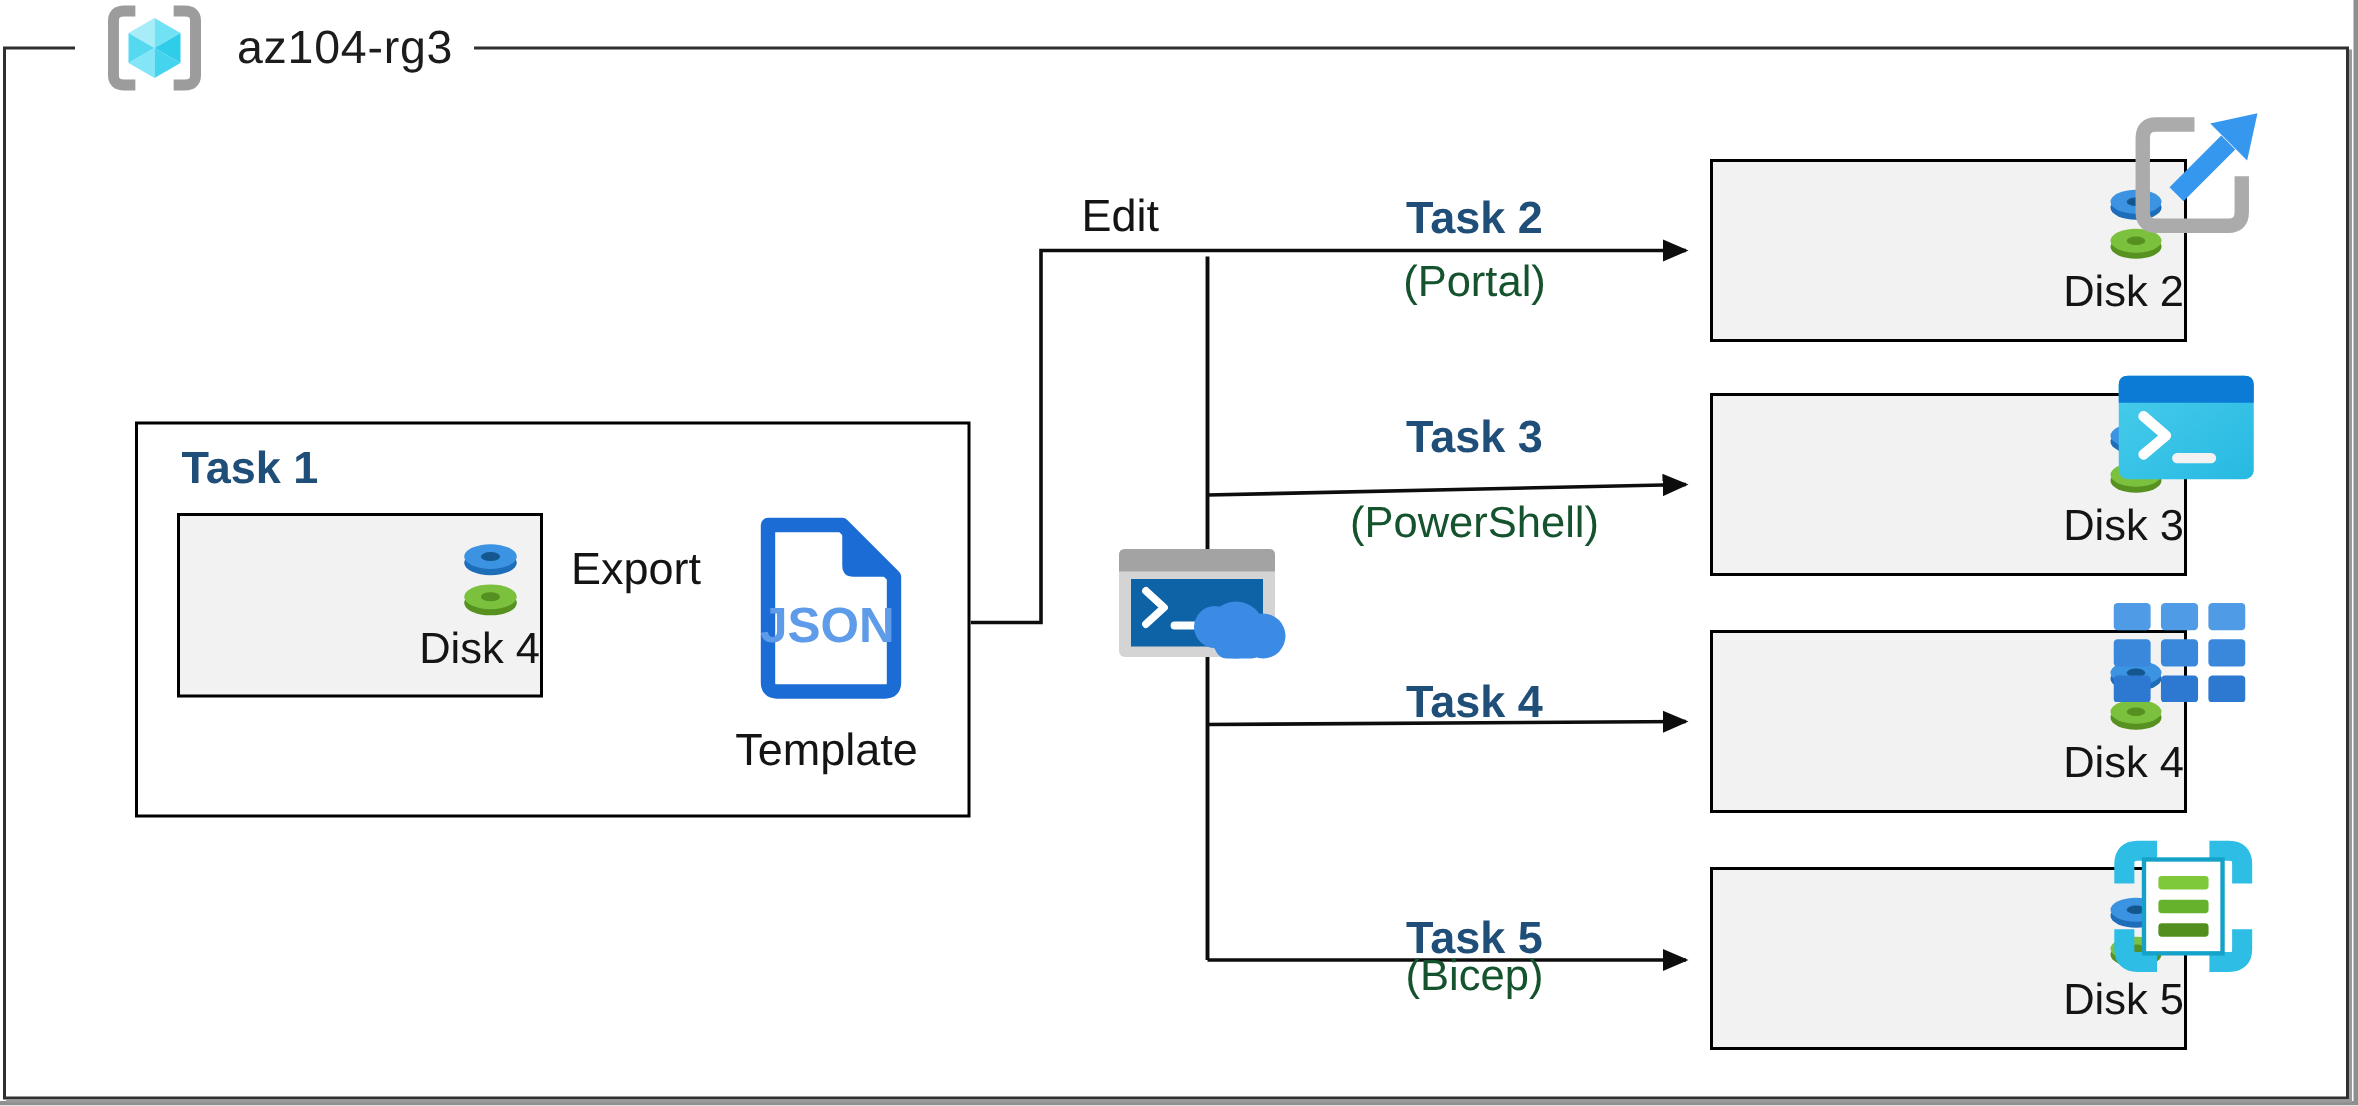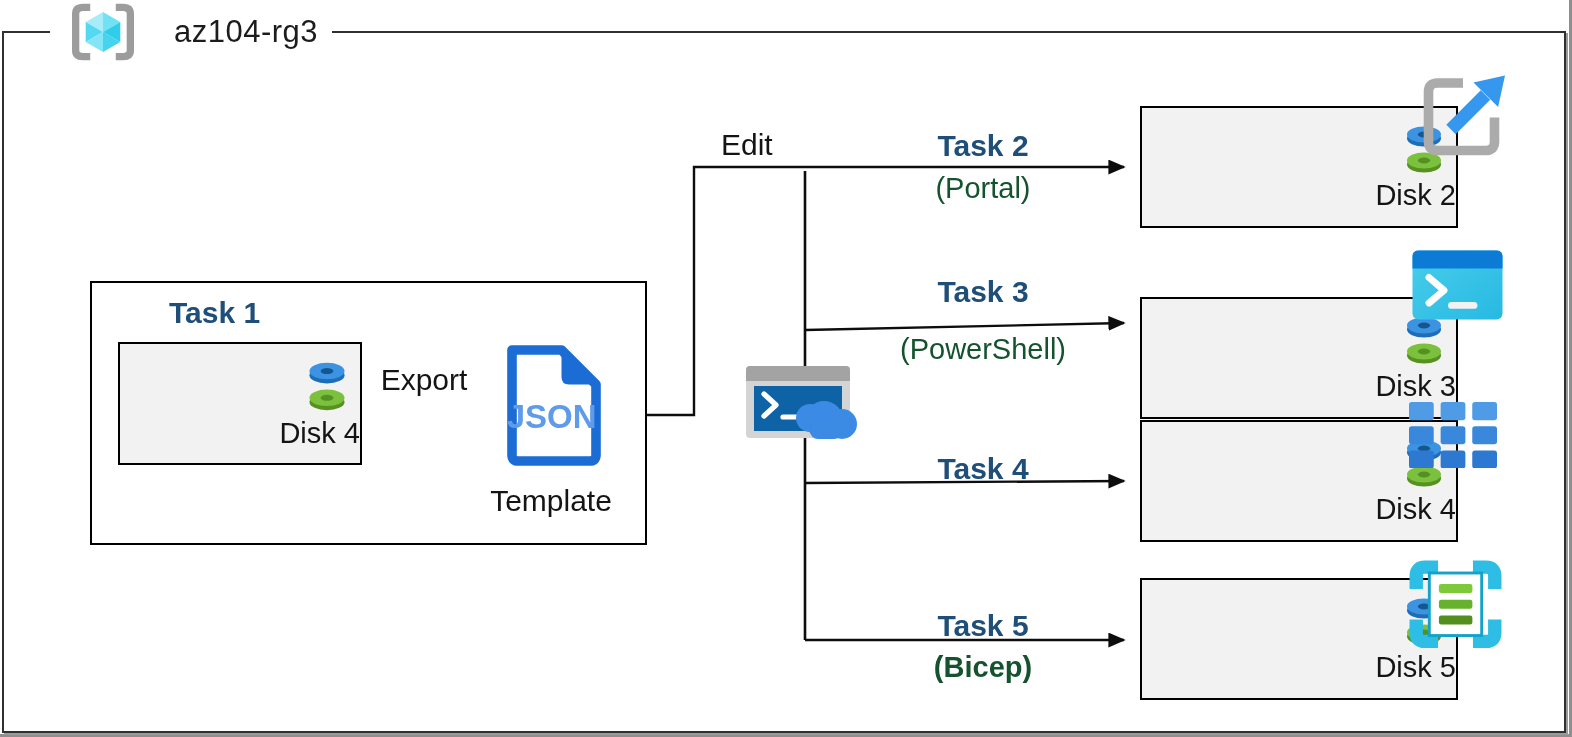--- a/index.html
+++ b/index.html
@@ -15,33 +15,33 @@
   }
   .abs{position:absolute;}
   #rg-frame{
     left:2px;top:31px;width:1560px;height:698px;
     border:2.5px solid #303030;
     box-shadow:2px 2px 0 #9a9a9a;
     background:transparent;
   }
   #rg-header{
     left:50px;top:0px;height:64px;background:#fff;
-    display:flex;align-items:center;gap:32px;padding:0 14px;z-index:5;
+    display:flex;align-items:center;gap:16px;padding:0 14px;z-index:5;
   }
   #rg-name{font-size:31px;color:#1c1c1c;letter-spacing:0.5px;}
   #lines{left:0;top:0;width:1572px;height:737px;z-index:1;}
   .white-box{
     background:#fff;border:2px solid #000;z-index:2;
   }
   .gray-box{
     background:var(--boxfill);border:2px solid #000;z-index:2;
     display:flex;flex-direction:column;align-items:flex-end;justify-content:center;
   }
   .disk-label{font-size:29px;color:#141414;margin-top:3px;}
-  .task-title{font-size:30px;font-weight:700;color:var(--navy);margin-left:48px;}
+  .task-title{font-size:30px;font-weight:700;color:var(--navy);}
   .task-label{font-size:30px;font-weight:700;color:var(--navy);text-align:center;width:220px;z-index:2;}
   .method-label{font-size:29px;color:#14532d;text-align:center;width:260px;z-index:2;}
   .flow-label{font-size:30px;color:#141414;z-index:2;}
   .icon{z-index:3;}
 </style>
 </head>
 <body>
 
 <div id="page">
 
@@ -132,21 +132,21 @@
     <div class="disk-label">Disk 2</div>
   </div>
   <svg class="abs icon" style="left:1415px;top:68px;" width="96" height="93" viewBox="0 0 32 31">
     <path d="M16,5 H7.5 Q4.5,5 4.5,8 V24.5 Q4.5,27.5 7.5,27.5 H23.5 Q26.5,27.5 26.5,24.5 V16.5" fill="none" stroke="#ABABAB" stroke-width="3.2"></path>
     <line x1="12" y1="20.5" x2="23.5" y2="9" stroke="#3697EE" stroke-width="4.4"></line>
     <polygon points="30,2.5 19.5,4.8 27.7,13 " fill="#3697EE"></polygon>
   </svg>
 
   <div class="abs task-label" style="left:873px;top:275px;">Task 3</div>
   <div class="abs method-label" style="left:853px;top:333px;">(PowerShell)</div>
-  <div class="abs gray-box" style="left:1140px;top:262px;width:314px;height:118px;margin-top:35px;">
+  <div class="abs gray-box" style="left:1140px;top:262px;width:314px;height:118px;">
     <svg class="icon" width="64" height="54" viewBox="0 0 64 54">
         <use href="#disk-sym"></use>
       </svg>
     <div class="disk-label">Disk 3</div>
   </div>
   <svg class="abs icon" style="left:1411px;top:249px;" width="93" height="72" viewBox="0 0 31 24">
     <defs>
       <linearGradient id="psbody" x1="0" y1="0" x2="1" y2="1">
         <stop offset="0" stop-color="#49CDEB"></stop>
           <stop offset="1" stop-color="#27B9E2"></stop>
@@ -177,21 +177,21 @@
         <rect x="23" y="8.8" width="9" height="6.6" rx="1"></rect>
       </g>
     <g fill="#2D79D2">
         <rect x="0" y="17.6" width="9" height="6.6" rx="1"></rect>
         <rect x="11.5" y="17.6" width="9" height="6.6" rx="1"></rect>
         <rect x="23" y="17.6" width="9" height="6.6" rx="1"></rect>
       </g>
   </svg>
 
   <div class="abs task-label" style="left:873px;top:609px;">Task 5</div>
-  <div class="abs method-label" style="left:853px;top:651px;font-weight:bold;">(Bicep)</div>
+  <div class="abs method-label" style="left:853px;top:635px;">(Bicep)</div>
   <div class="abs gray-box" style="left:1140px;top:578px;width:314px;height:118px;">
     <svg class="icon" width="64" height="54" viewBox="0 0 64 54">
         <use href="#disk-sym"></use>
       </svg>
     <div class="disk-label">Disk 5</div>
   </div>
   <svg class="abs icon" style="left:1406px;top:557px;" width="99" height="96" viewBox="0 0 34 33">
     <g fill="none" stroke="#2EBDE4" stroke-width="4.6">
       <path d="M3.5,11 V6.5 Q3.5,3.5 6.5,3.5 H11"></path>
       <path d="M23,3.5 H27.5 Q30.5,3.5 30.5,6.5 V11"></path>

